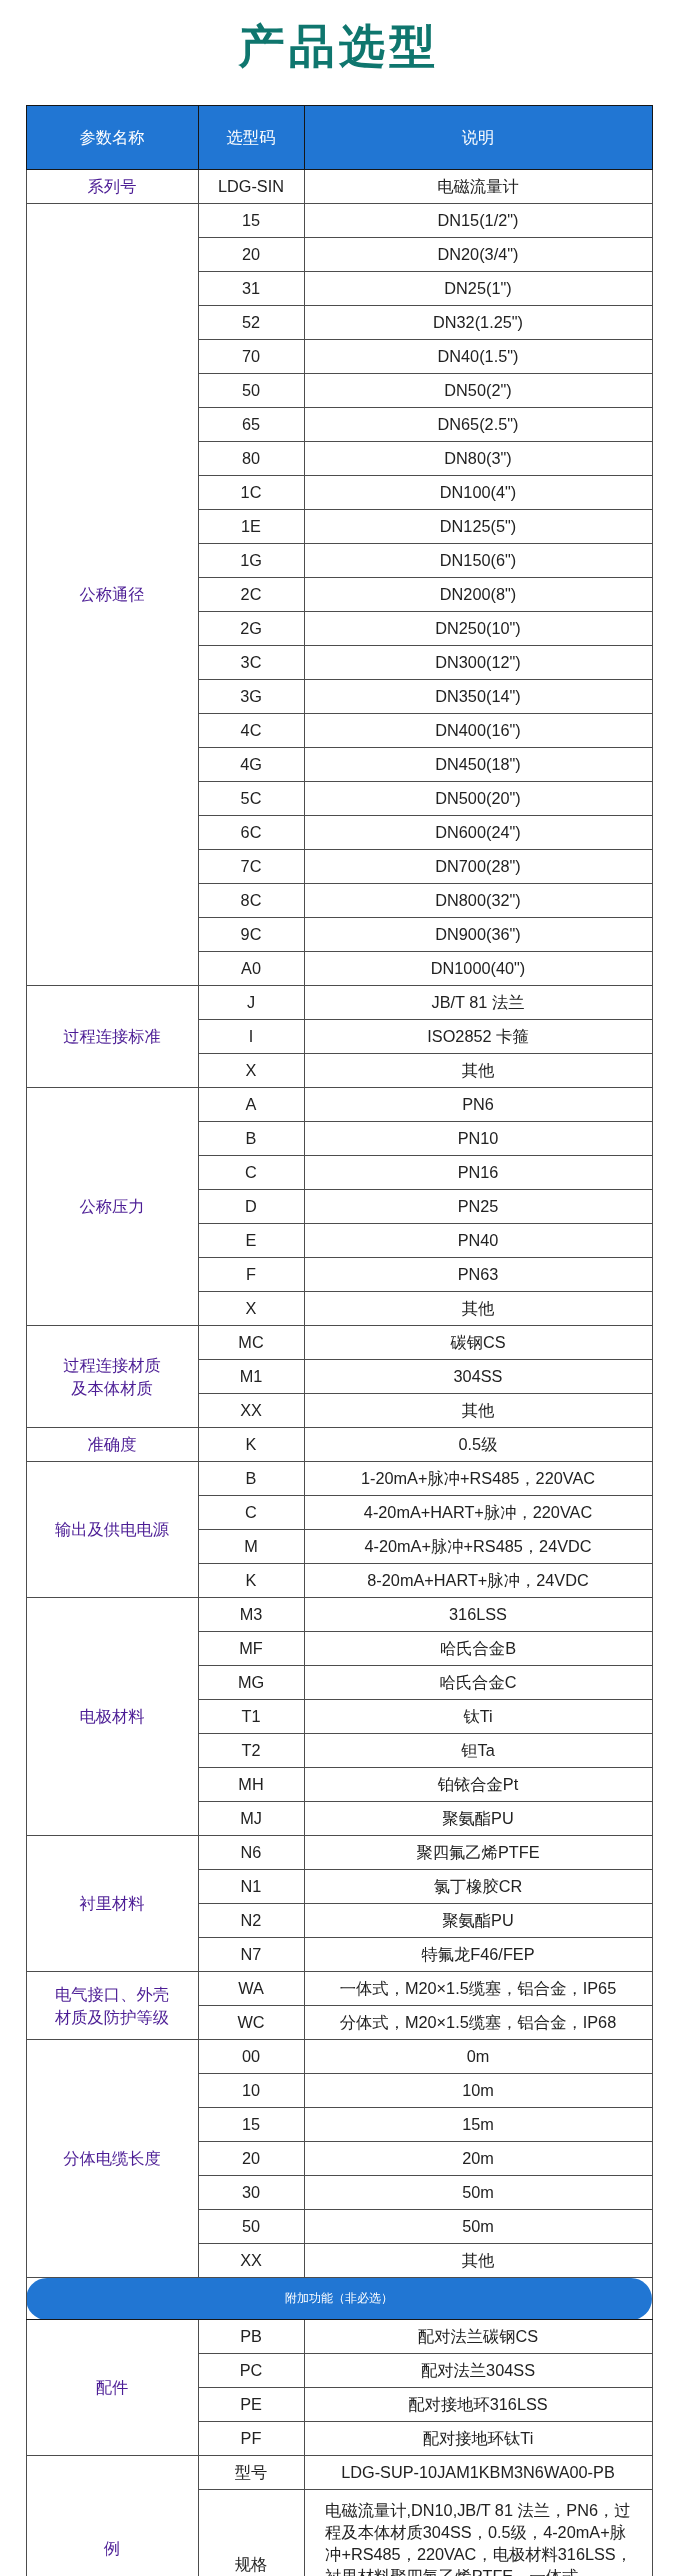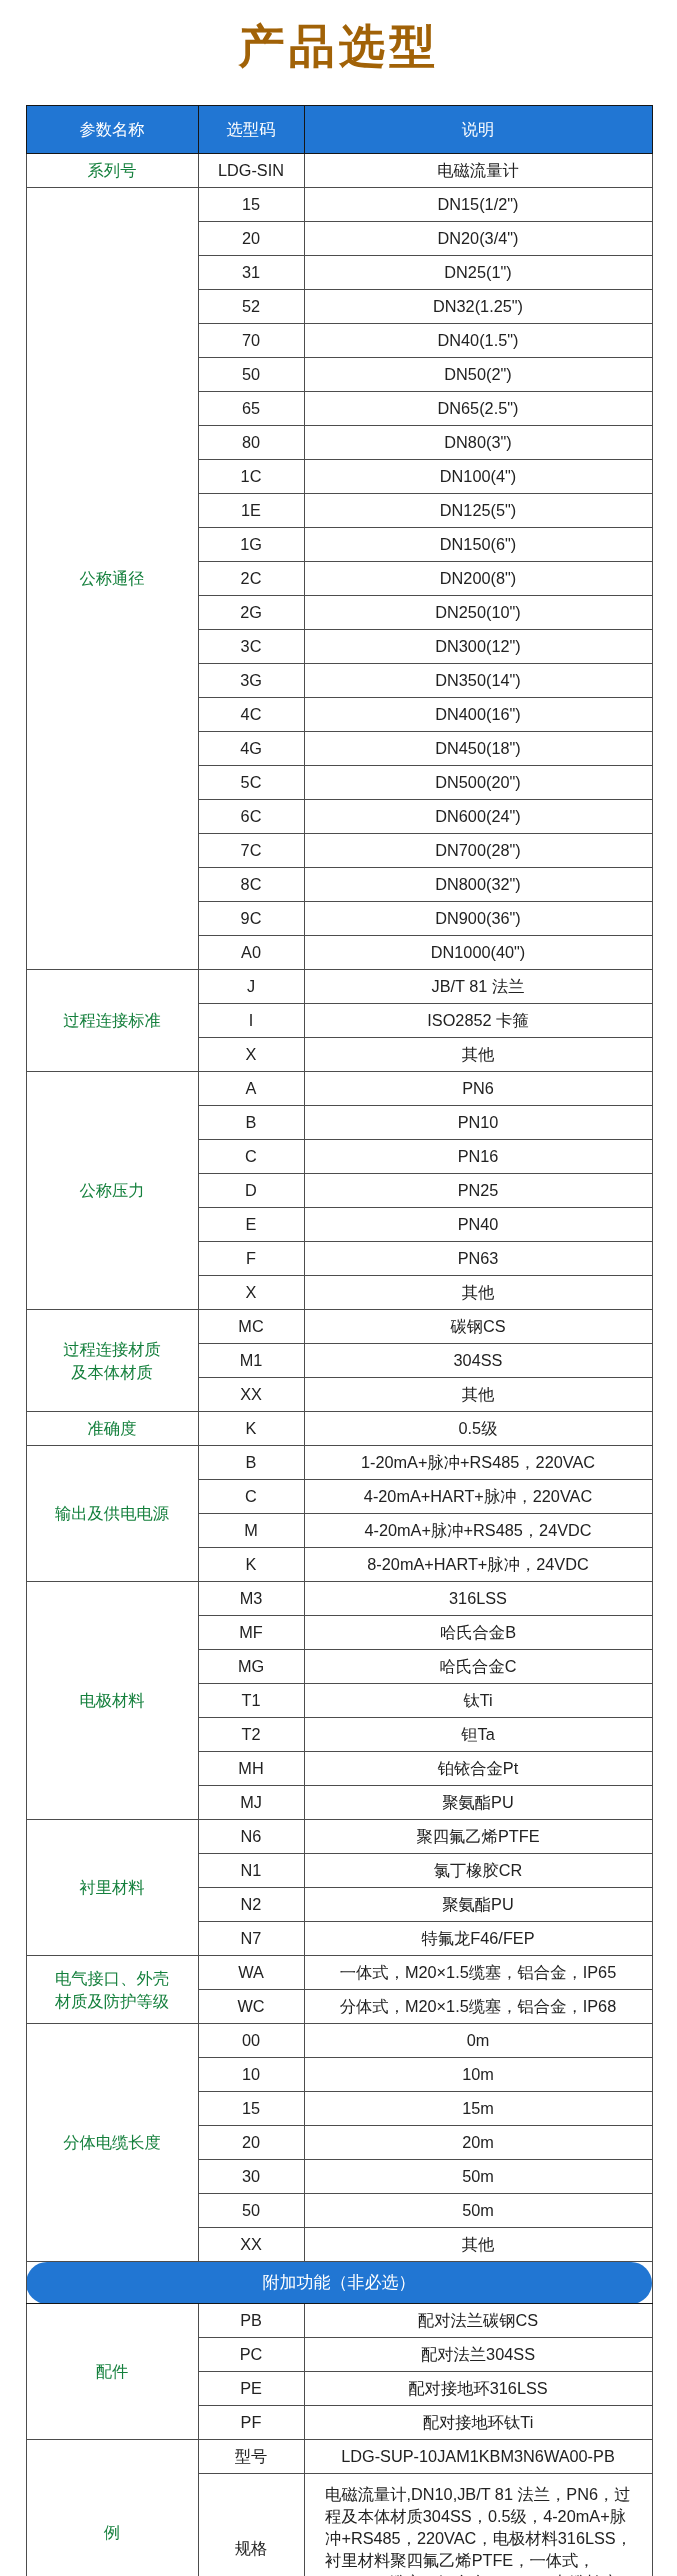--- a/index.html
+++ b/index.html
@@ -22,21 +22,21 @@
   }
   h1.title {
     margin: 0;
     padding-top: 19px;
     height: 55px;
     line-height: 55px;
     text-align: center;
     font-size: 46px;
     font-weight: 900;
     letter-spacing: 4.3px;
-    color: #a16207;
+    color: #0f766e;
   }
   table.sel-table {
     width: 627px;
     margin: 31px auto 0 auto;
     border-collapse: collapse;
     table-layout: fixed;
     border: 1.7px solid #161616;
     border-bottom-width: 2.6px;
   }
   col.c-param { width: 172px; }
@@ -44,45 +44,45 @@
   col.c-desc  { width: 348px; }
 
   thead th {
     background: var(--accent, #2176D3);
     color: #ffffff;
     font-size: 16.3px;
     font-weight: 400;
     height: 39px;
     text-align: center;
     border: 0.9px solid #161616;
-    padding: 4px;
+    padding: 12px;
   }
   tbody td {
     border: 0.9px solid #4d4d4d;
     font-size: 16.3px;
     text-align: center;
     height: 33px;
     padding: 0 5.1px;
     background: #ffffff;
   }
   tbody tr.section-start td {
     border-top: 1.7px solid #161616;
   }
   td.param {
     white-space: pre-line;
     line-height: 23px;
-    color: #15803d;
+    color: #4c1d95;
   }
   td.code { color: #222222; }
   td.desc { color: #222222; }
   tr.banner-row { height: 41px; }
   td.banner {
     background: var(--accent, #2176D3);
     color: #ffffff;
-    font-size: 17px;
+    font-size: 12px;
     height: 41px;
     border-top: 1.7px solid #161616;
     border-bottom: 1.7px solid #161616;
     text-align: center;
     border-radius: 21px;
   }
   tr.spec-row { height: auto; }
   td.desc.wrap {
     text-align: left;
     line-height: 22px;

